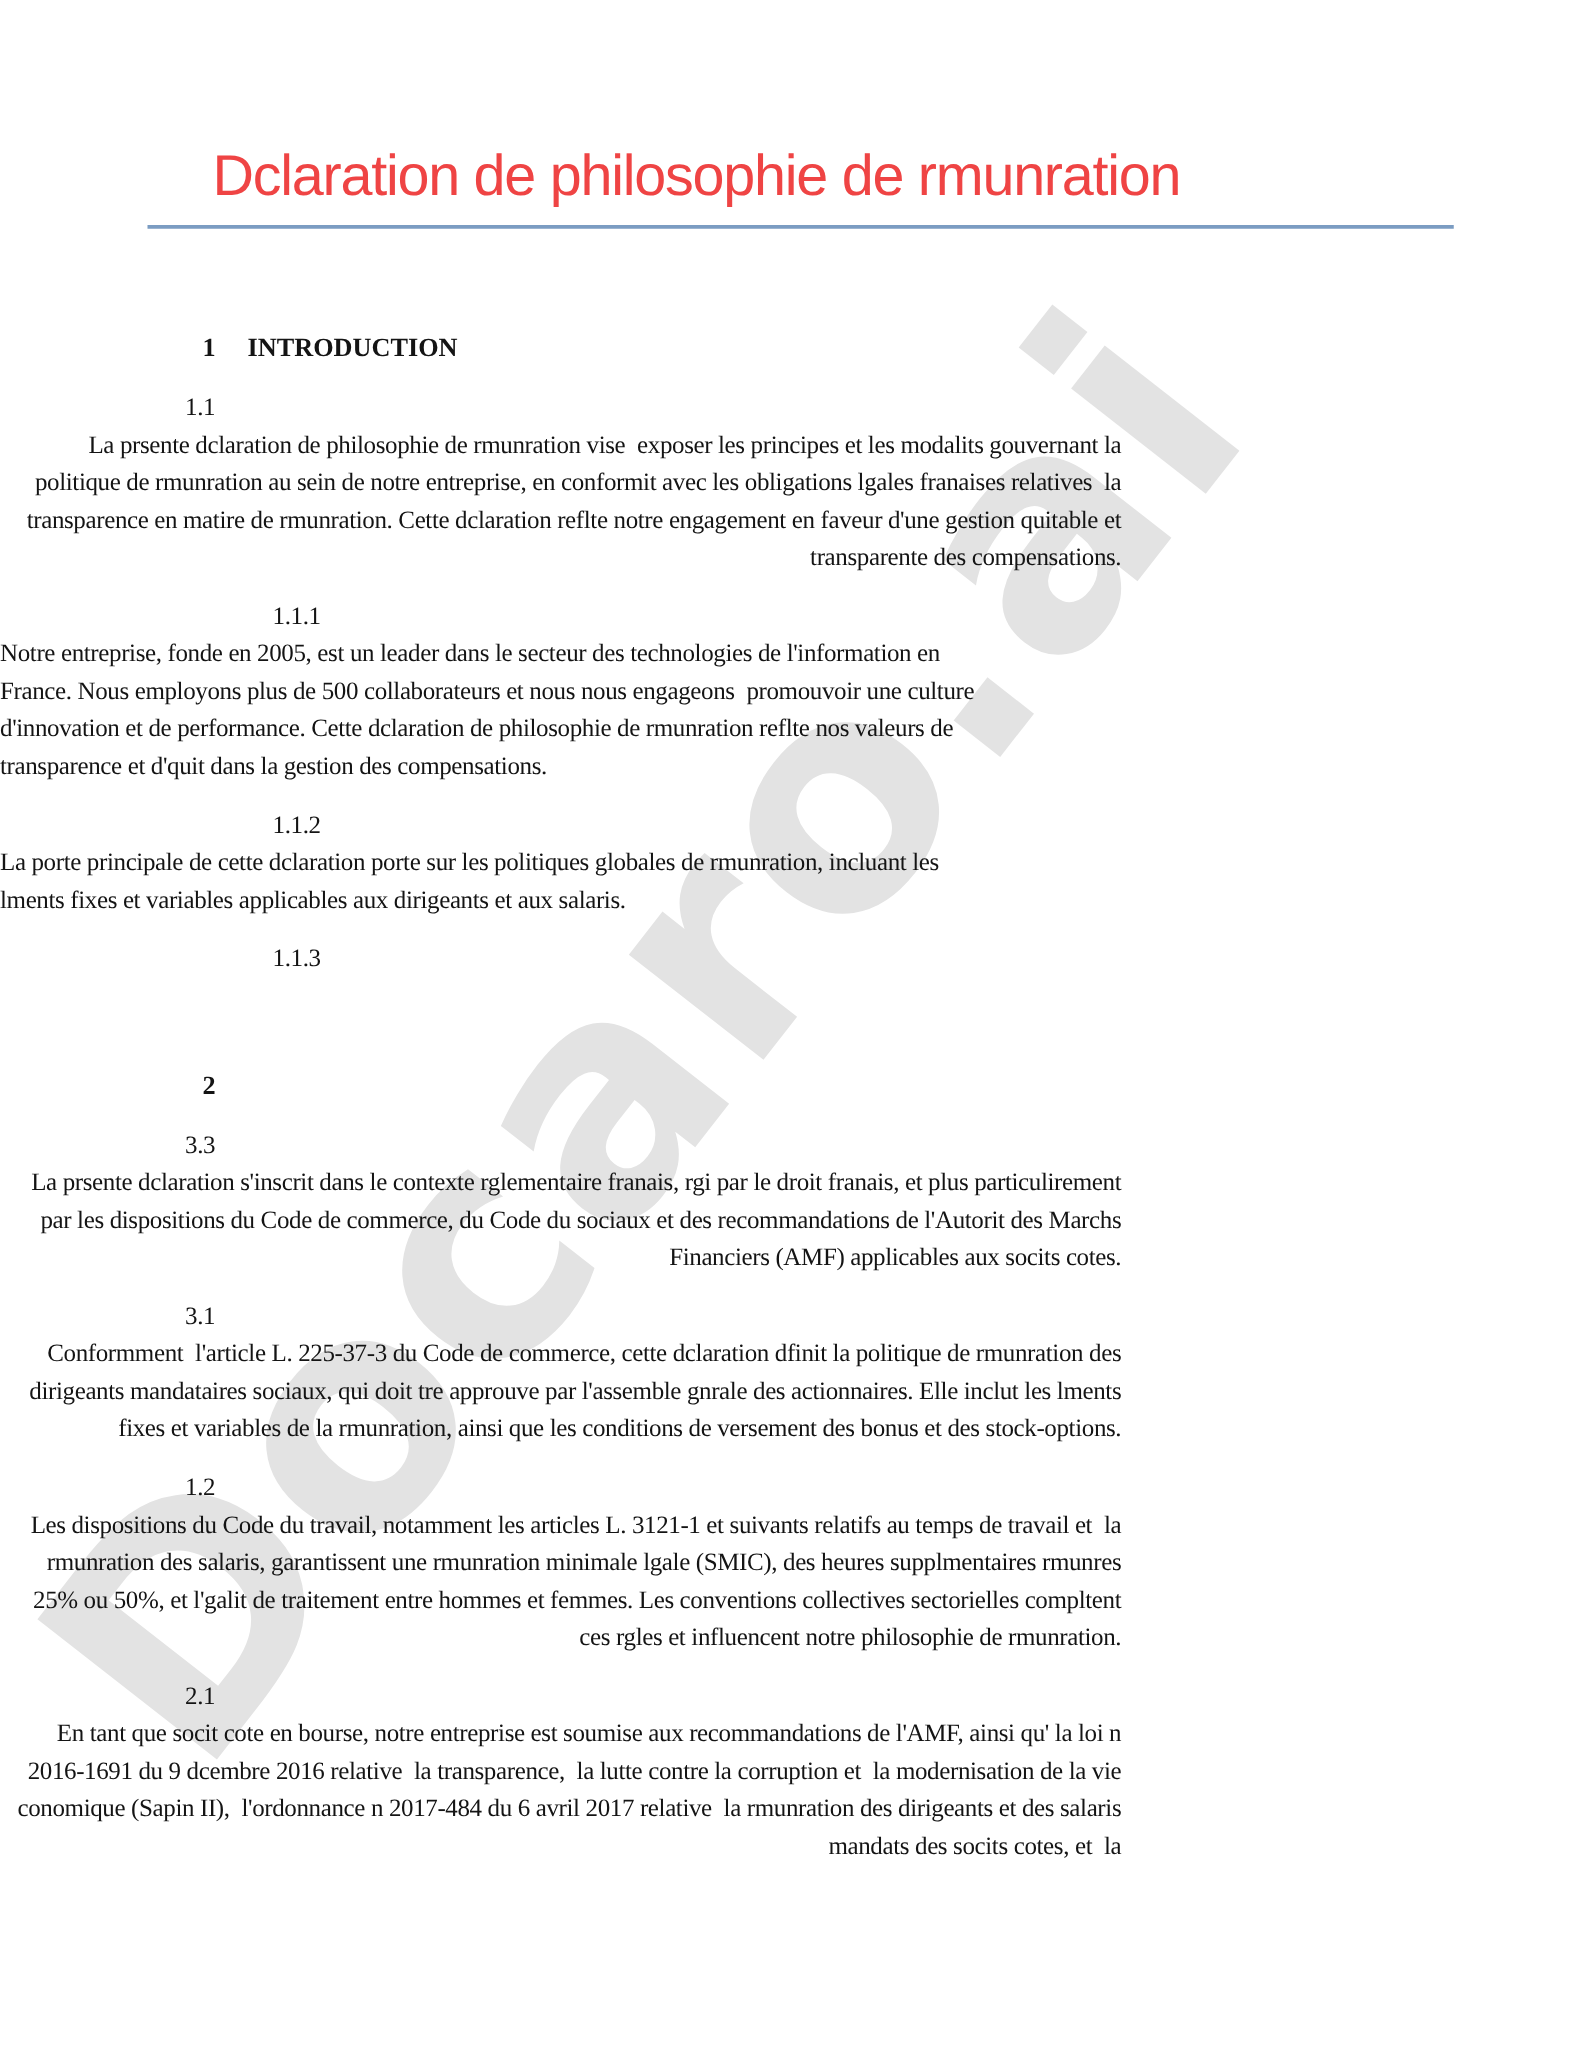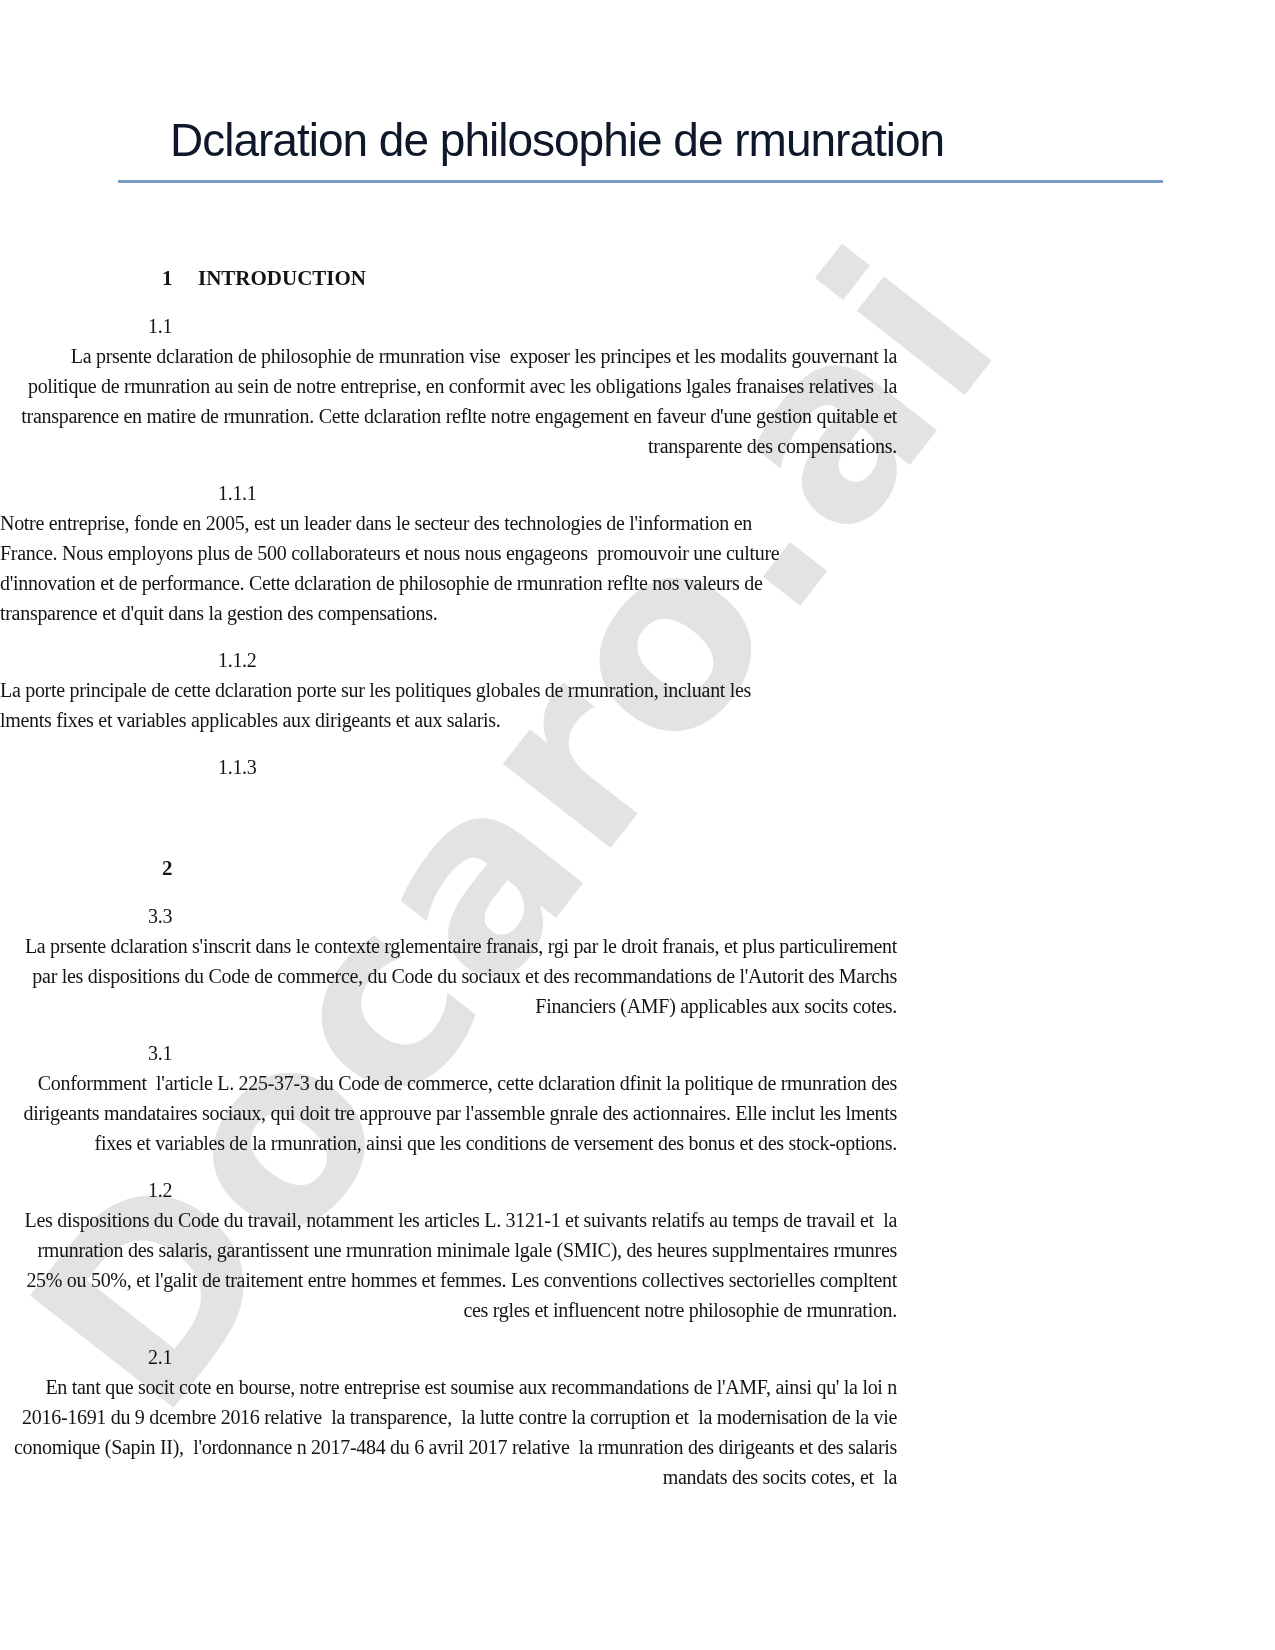--- a/index.html
+++ b/index.html
@@ -32,21 +32,21 @@
     padding-bottom: 12px;
     border-bottom: 3px solid #7b9cc2;
   }
   .doc-title {
     margin: 0 0 0 52px;
     font-family: "Liberation Sans", sans-serif;
     font-weight: normal;
     font-size: 46px;
     line-height: 56px;
     letter-spacing: -1px;
-    color: #0f172a;
+    color: #ef4444;
   }
   .content { padding-top: 80px; }
   .section-heading {
     display: flex;
     font-weight: bold;
     font-size: 21px;
     line-height: 30px;
     margin: 0 0 18px 0;
   }
   .section-heading .h-num { margin-left: 162px; width: 36px; flex: none; }

